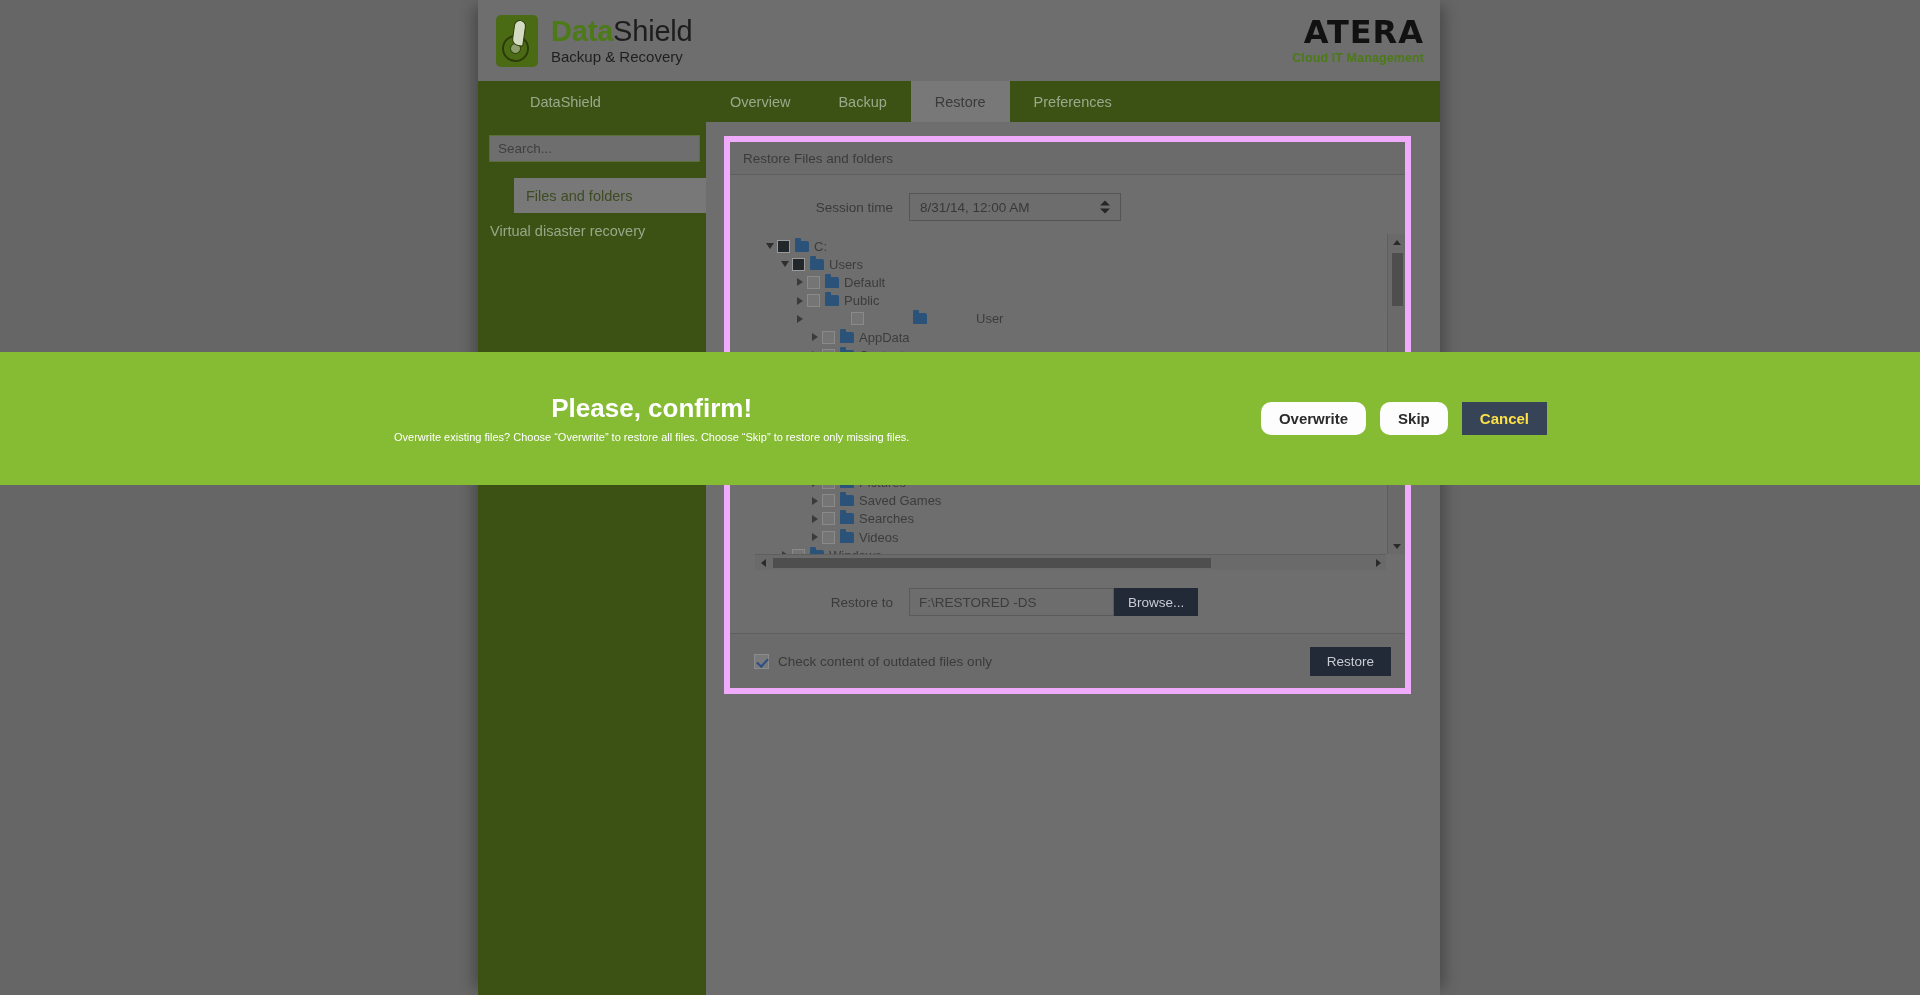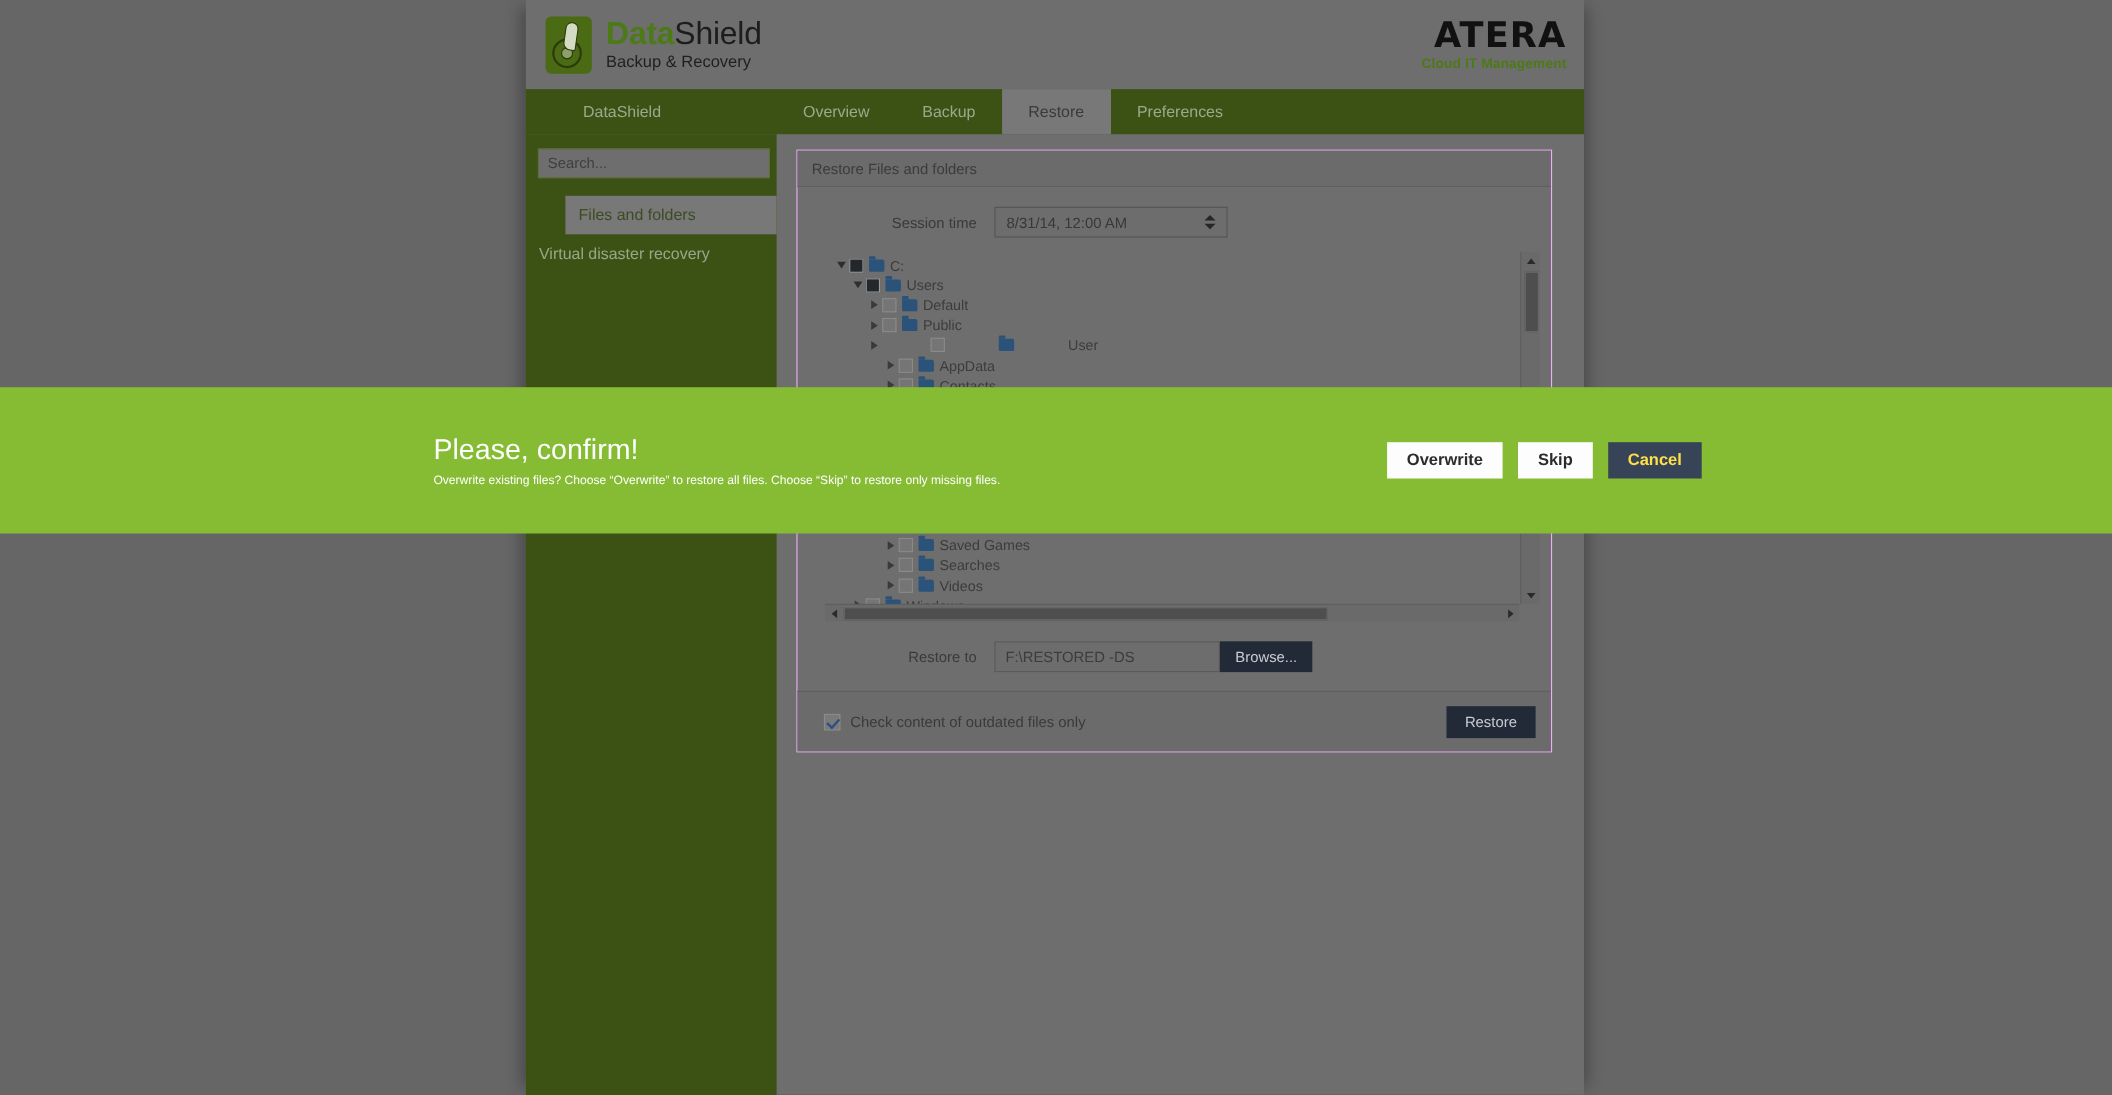--- a/index.html
+++ b/index.html
@@ -129,21 +129,21 @@
     padding-left: 12px;
     font-size: 14.5px; color: #3e4f22;
   }
   .side-item.active { background: #787878; color: #3c4c22; margin-left: 36px; }
   .side-item.plain { color: #97a888; }
 
   .content { flex: 1; padding: 14px 17px 0 18px; }
 
   .panel {
     background: #6e6e6e;
-    border: 1px solid #f0abfc;
+    border: 6px solid #f0abfc;
     width: 687px;
   }
   .panel-head {
     height: 33px;
     display: flex; align-items: center;
     padding-left: 13px;
     font-size: 13.5px; color: #3b3b3b;
     border-bottom: 1px solid #5f5f5f;
     background: #6b6b6b;
   }
@@ -332,39 +332,39 @@
   #confirm {
     position: absolute;
     left: 0; top: 352px;
     width: 1920px; height: 133px;
     background: #86bc34;
     z-index: 50;
     display: flex; align-items: center;
   }
   .cf-text { padding-left: 394px; }
   .cf-title {
-    font-size: 26px; color: #ffffff; font-weight: 400;
-    line-height: 1.1; margin-bottom: 9px;
+    font-size: 26px; color: #ffffff; font-weight: 700;
+    line-height: 1.1; margin-bottom: 9px; text-align: center;
   }
   .cf-msg { font-size: 11px; color: #ffffff; }
   .cf-actions {
     margin-left: auto;
     display: flex; align-items: center; gap: 14px;
     padding-right: 373px;
   }
   .cf-btn {
     border: none;
     height: 33px;
     min-width: 60px;
     padding: 0 18px;
     font-size: 15px; font-weight: 700;
     font-family: "Liberation Sans", sans-serif;
     cursor: pointer;
   }
-  .cf-btn.light { background: #fdfdfd; color: #2b2b2b; }
+  .cf-btn.light { background: #fdfdfd; color: #2b2b2b; border-radius: 10px; }
   .cf-btn.dark  { background: #374356; color: #fde047; }
 </style>
 </head>
 <body>
 
 <div id="page-dim"></div>
 
 <div id="app">
 
   <div class="brand-bar">

